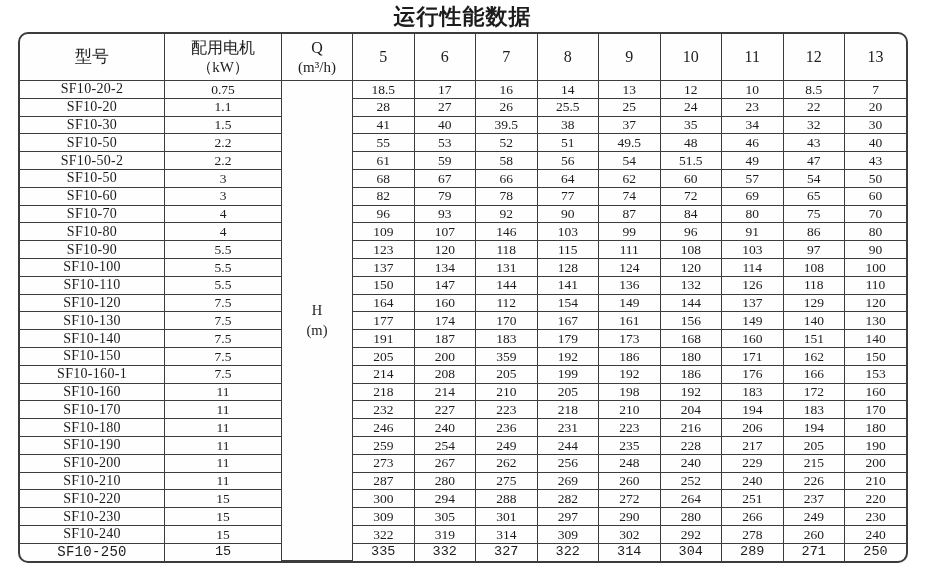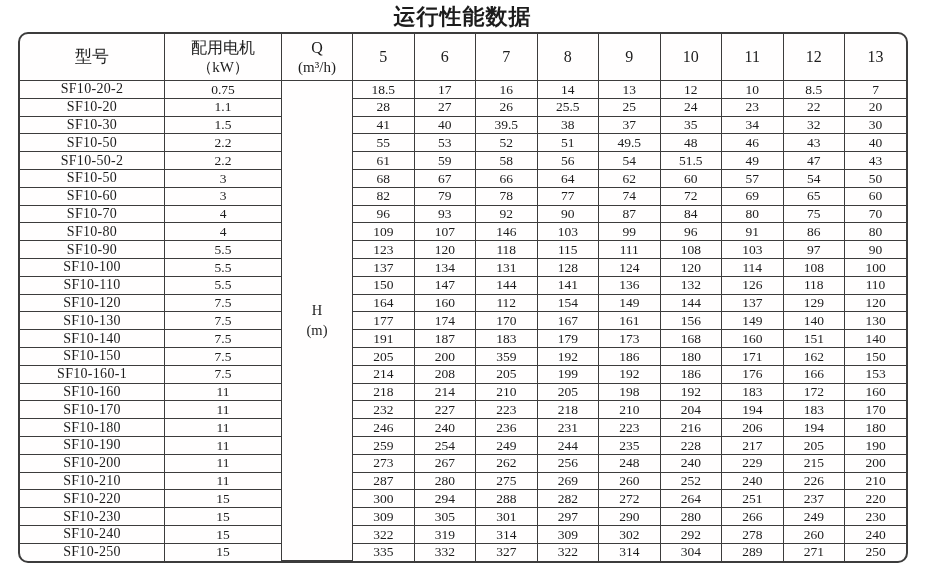--- a/index.html
+++ b/index.html
@@ -40,21 +40,21 @@
     border: 1px solid #3c3c3c;
     text-align: center;
     vertical-align: middle;
     font-weight: normal;
     padding: 0;
   }
   
   thead tr th { border-top: none; }
   tr > *:first-child { border-left: none; }
   tr > *:last-child { border-right: none; }
-  tbody tr:last-child td { border-bottom: none; }
+  tbody tr:last-child td { border-bottom: none; font-family: Liberation Mono, monospace; }
 
   thead th {
     height: 46px;
     font-size: 16px;
     line-height: 1.25;
     margin-top: 41px;
   }
   th.model-col { width: 144px; font-size: 17px; }
   th.motor-col { width: 116px; }
   th.q-col     { width: 70px; }

